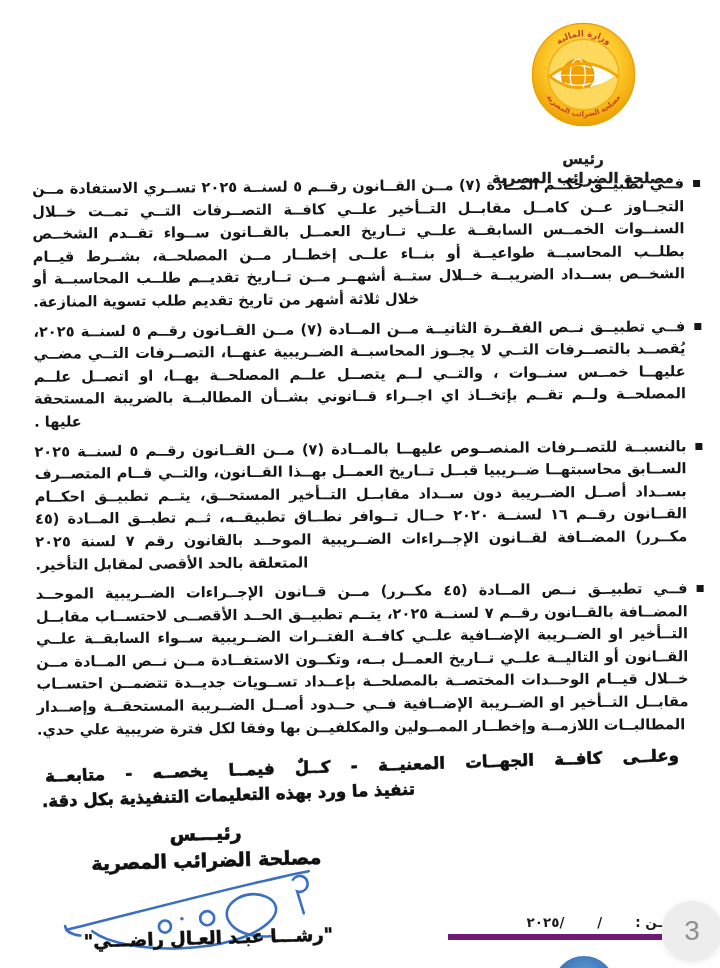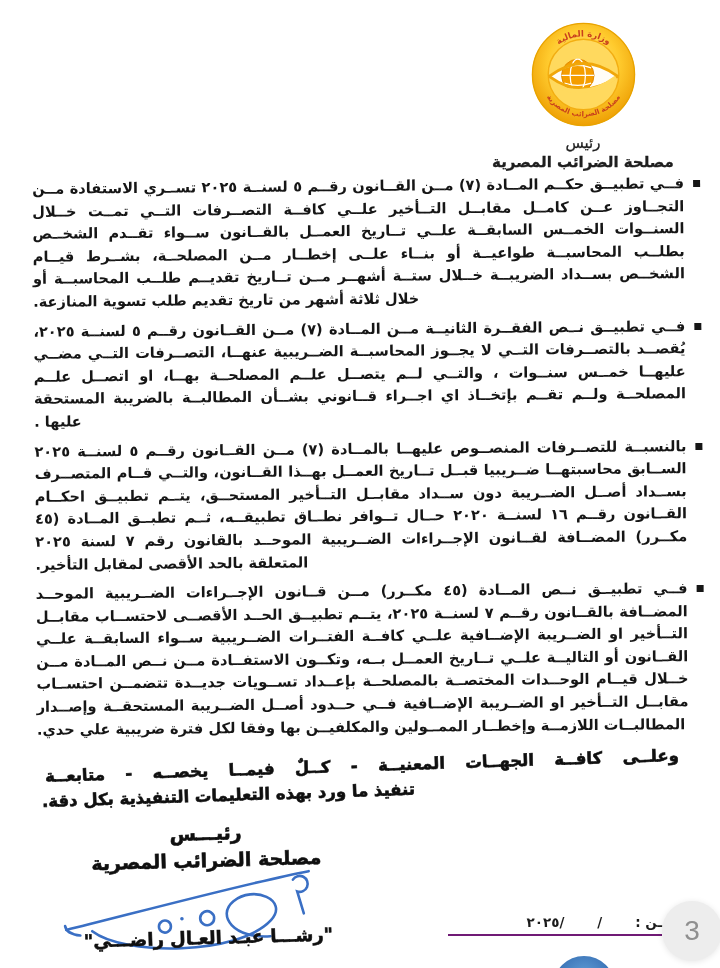--- a/index.html
+++ b/index.html
@@ -3,21 +3,21 @@
 <meta charset="utf-8">
 <style>
   html,body{margin:0;padding:0;background:#ffffff;}
   .page{
     position:relative;width:720px;height:968px;overflow:hidden;background:#ffffff;
     font-family:"DejaVu Sans",sans-serif;color:#1b1b1b;
   }
   
   .letterhead{position:absolute;top:22px;right:12px;width:250px;text-align:center;direction:rtl;}
   .logo-wrap{width:105px;height:105px;margin:0 auto;}
-  .lh-title{font-weight:normal;font-size:15px;line-height:20px;color:#1f1f1f;margin-top:6px;
+  .lh-title{font-weight:bold;font-size:15px;line-height:20px;color:#1f1f1f;margin-top:22px;
             -webkit-text-stroke:0.3px #1f1f1f;}
   .lh-sub{font-weight:bold;font-size:15px;line-height:19px;color:#1f1f1f;
           -webkit-text-stroke:0.3px #1f1f1f;}
   
   .content{
     position:absolute;top:172px;right:20px;left:32px;direction:rtl;
     transform:rotate(-0.5deg);transform-origin:top right;
   }
   .bullet-row{display:flex;gap:9px;direction:rtl;align-items:flex-start;margin-bottom:7px;}
   .bullet-square{width:7px;height:7px;background:#161616;margin-top:8px;flex:none;}
@@ -44,21 +44,21 @@
   .sig-title1{font-size:19px;line-height:27px;font-weight:bold;color:#101010;-webkit-text-stroke:0.6px #101010;}
   .sig-title2{font-size:19px;line-height:27px;font-weight:bold;color:#101010;-webkit-text-stroke:0.6px #101010;}
   .sig-svg{position:absolute;left:5px;top:48px;z-index:1;}
   .sig-name{position:relative;z-index:2;font-size:18px;line-height:24px;font-weight:bold;color:#101010;
             -webkit-text-stroke:0.55px #101010;margin-top:52px;}
   
   .date-line{
     position:absolute;left:448px;top:914px;width:214px;z-index:1;
     direction:rtl;text-align:right;white-space:pre;
     font-size:13.5px;font-weight:bold;color:#1b1b1b;
-    border-bottom:2px solid #701a75;padding-bottom:4px;
+    border-bottom:6px solid #701a75;padding-bottom:4px;
   }
   .page-bubble{
     position:absolute;right:-2px;top:901px;width:60px;height:60px;border-radius:50%;
     background:#ededed;box-shadow:0 1px 6px rgba(0,0,0,0.10);z-index:5;
     display:flex;align-items:center;justify-content:center;
     font-family:"Liberation Sans",sans-serif;font-size:28px;color:#8f8f8f;
   }
   .blue-dot{
     position:absolute;left:553px;top:956px;width:62px;height:62px;border-radius:50%;z-index:4;
     background:radial-gradient(circle at 50% 35%, #63a0d8 0%, #2e66ad 70%, #1f4f8d 100%);

